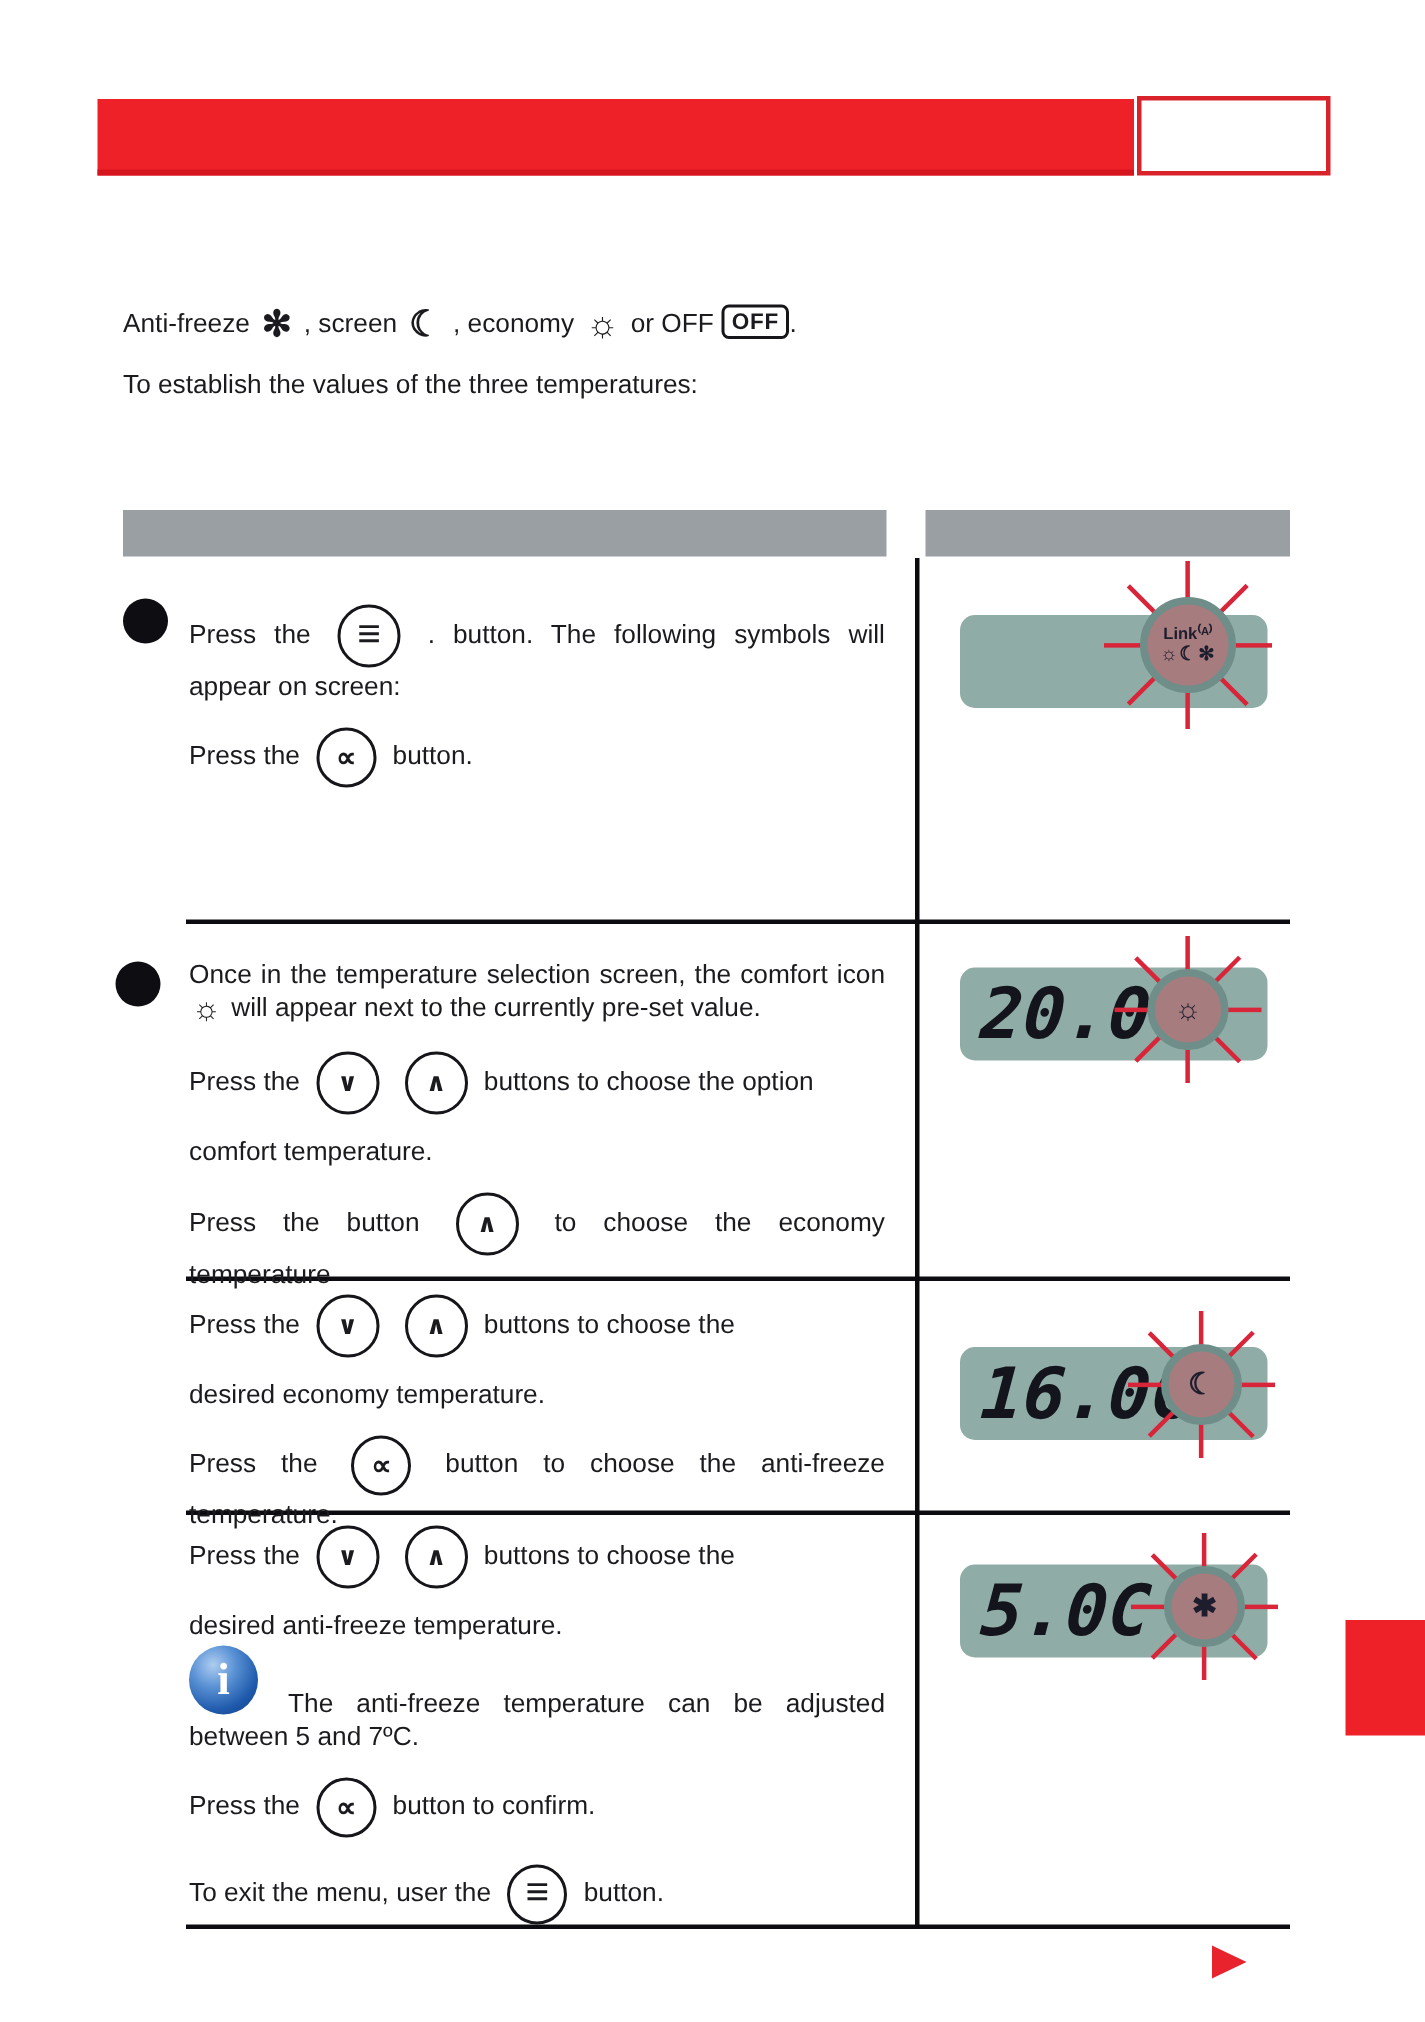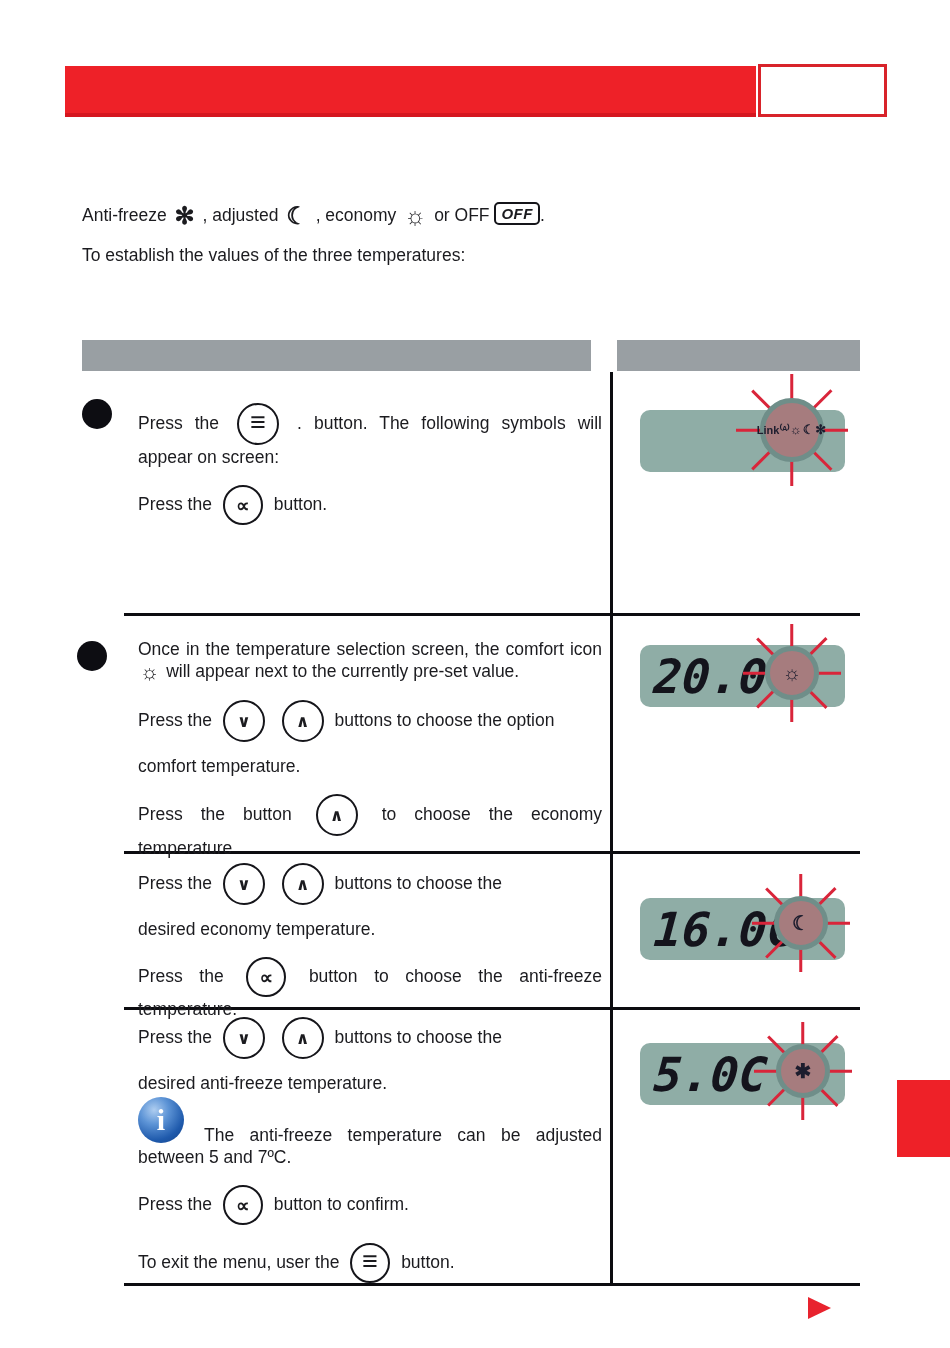--- a/index.html
+++ b/index.html
@@ -14,36 +14,36 @@
   .red-bar{left:65px;top:66px;width:691px;height:47px;background:#ee2128;border-bottom:4px solid #d5161f;}
   .header-box{left:758px;top:64px;width:123px;height:47px;background:#fff;border:3px solid #d8232a;}
 
   
   .intro{left:82px;top:186px;width:772px;font-size:17.5px;line-height:22px;}
   .intro p{margin:0;}
   .intro .p1{text-align:justify;}
   .legend{margin-top:14px !important;line-height:30px;}
   .sym{font-weight:bold;font-size:24px;vertical-align:-3px;padding:0 3px;}
   .off-badge{display:inline-block;border:2.5px solid #15151a;border-radius:5px;padding:0 5px;
-    font-weight:bold;font-size:15px;line-height:19px;vertical-align:2px;letter-spacing:.5px;font-style:italic;}
+    font-weight:bold;font-size:15px;line-height:19px;vertical-align:2px;letter-spacing:.5px;}
   .establish{margin-top:13px !important;}
 
   
   .gray-bar{top:340px;height:31px;background:#999fa3;}
   .gray-bar.left{left:82px;width:509px;}
   .gray-bar.right{left:617px;width:243px;}
   .vrule{left:610px;top:372px;width:3px;height:913px;background:#0c0c10;}
   .hrule{left:124px;width:736px;height:3px;background:#0c0c10;}
   .hr1{top:613px;}.hr2{top:851px;}.hr3{top:1007px;}.hr4{top:1283px;}
 
   
   .bullet{width:30px;height:30px;border-radius:50%;background:#0d0d12;}
   .b1{left:82px;top:399px;}
   .b2{left:77px;top:641px;}
-  .rowtext{width:464px;font-size:17.5px;line-height:22px;margin-left:12px;}
+  .rowtext{width:464px;font-size:17.5px;line-height:22px;}
   .rowtext p{margin:0 0 16px;text-align:justify;}
   .rowtext p.cont{margin-top:-4px;}
   .rt1{left:126px;top:402px;}
   .rt2{left:126px;top:638px;}
   .rt3{left:126px;top:862px;}
   .rt4{left:126px;top:1016px;}
 
   .btn{display:inline-flex;align-items:center;justify-content:center;box-sizing:border-box;
     width:42px;height:42px;border:2.5px solid #15151a;border-radius:50%;background:#fff;
     vertical-align:middle;margin:1px 6px;}
@@ -77,21 +77,21 @@
   .ray{position:absolute;left:50%;top:50%;height:2.5px;background:#d9253a;z-index:1;
     transform-origin:center;}
   .fw1 .ray{width:112px;}
   .fw2 .ray,.fw3 .ray,.fw4 .ray{width:98px;}
   .ray.r0{transform:translate(-50%,-50%) rotate(0deg);}
   .ray.r45{transform:translate(-50%,-50%) rotate(45deg);}
   .ray.r90{transform:translate(-50%,-50%) rotate(90deg);}
   .ray.r135{transform:translate(-50%,-50%) rotate(135deg);}
   .flash-circle{position:absolute;inset:0;border-radius:50%;box-sizing:border-box;
     background:#a67c7e;border:5px solid #6f8e89;z-index:2;
-    display:flex;flex-direction:row;align-items:center;justify-content:center;color:#1d1d2e;}
+    display:flex;flex-direction:column;align-items:center;justify-content:center;color:#1d1d2e;}
   .link-label{font-size:11px;font-weight:bold;line-height:12px;}
   .link-symbols{font-size:13px;font-weight:bold;line-height:14px;letter-spacing:1px;}
   .mode-glyph{font-size:20px;font-weight:bold;line-height:1;}
 
   
   .red-tab{left:897px;top:1080px;width:53px;height:77px;background:#ee2128;}
   .next-arrow{left:808px;top:1297px;width:0;height:0;
     border-left:23px solid #e8232e;border-top:11px solid transparent;border-bottom:11px solid transparent;}
 </style>
 </head>
@@ -99,21 +99,21 @@
 
 <div class="page">
 
   <div class="abs red-bar"></div>
   <div class="abs header-box"></div>
 
   <div class="abs intro">
     <p class="legend">
       <span>Anti-freeze</span>
       <span class="sym">✻</span>
-      <span>, adjusted</span>
+      <span>, screen</span>
       <span class="sym">☾</span>
       <span>, economy</span>
       <span class="sym">☼</span>
       <span>or OFF</span>
       <span class="off-badge">OFF</span><span>.</span>
     </p>
     <p class="establish">To establish the values of the three temperatures:</p>
   </div>
 
   <div class="abs gray-bar left"></div>

